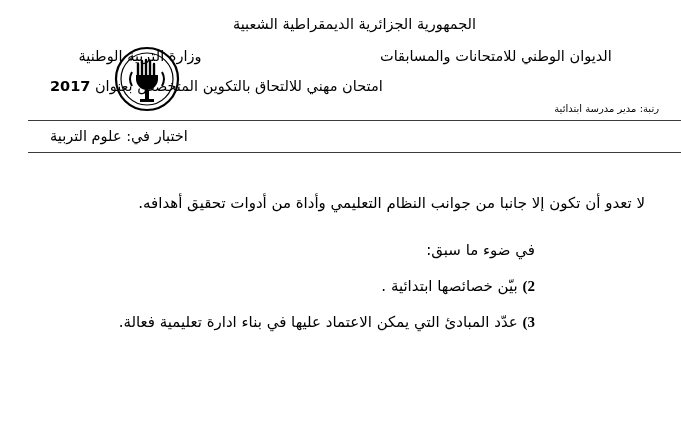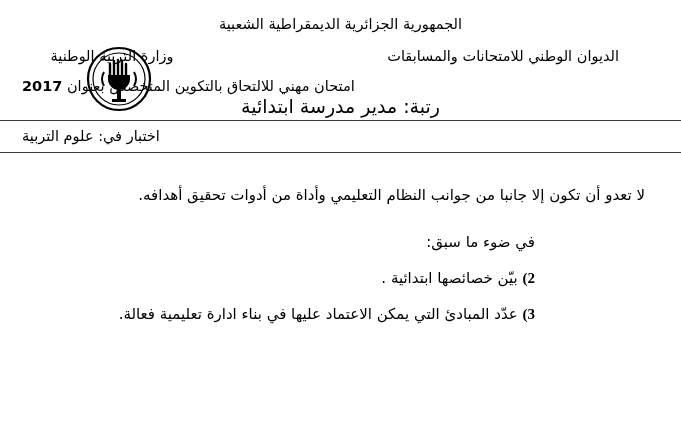--- a/index.html
+++ b/index.html
@@ -12,20 +12,21 @@
     background: #ffffff;
     font-family: "DejaVu Sans", "Liberation Sans", sans-serif;
     color: #000000;
     overflow: hidden;
   }
   .page {
     position: relative;
     width: 681px;
     height: 327px;
     box-sizing: border-box;
+    padding-left: 28px;
   }
 
   
   .header {
     position: relative;
     padding: 10px 22px 0 22px;
     height: 120px;
     box-sizing: border-box;
   }
   .republic {
@@ -43,21 +44,21 @@
   }
   .ministry {
     font-size: 14.5px;
     width: 180px;
     text-align: center;
     padding-top: 2px;
   }
   .office {
     font-size: 14.5px;
     flex: 1;
-    text-align: right;
+    text-align: left;
     padding-top: 2px;
     padding-right: 40px;
   }
   .emblem-holder {
     width: 150px;
     display: flex;
     justify-content: center;
   }
   .emblem-wrap {
     position: absolute;
@@ -69,23 +70,22 @@
 
   .exam-line {
     text-align: left;
     font-size: 14.5px;
     margin-top: 14px;
   }
   .exam-line .year {
     font-weight: bold;
   }
   .rank-line {
-    text-align: center;
-    font-size: 19px;
-    margin-top: 1px;
+    font-size: 10px;
+    margin-top: 9px;
   }
 
   
   .rule {
     width: 100%;
     height: 1px;
     background: #3a3a3a;
   }
   .subject-band {
     display: flex;
@@ -107,21 +107,21 @@
     font-size: 15px;
     line-height: 1.95;
     text-align: right;
   }
   .para {
     text-align: justify;
     text-align-last: right;
     margin: 0 0 2px 0;
   }
   .para.second {
-    margin-top: 2px;
+    margin-top: 10px;
   }
   .in-light {
     margin-top: 18px;
     text-align: right;
   }
   .q-list {
     margin-top: 6px;
     padding: 0;
   }
   .q-item {

